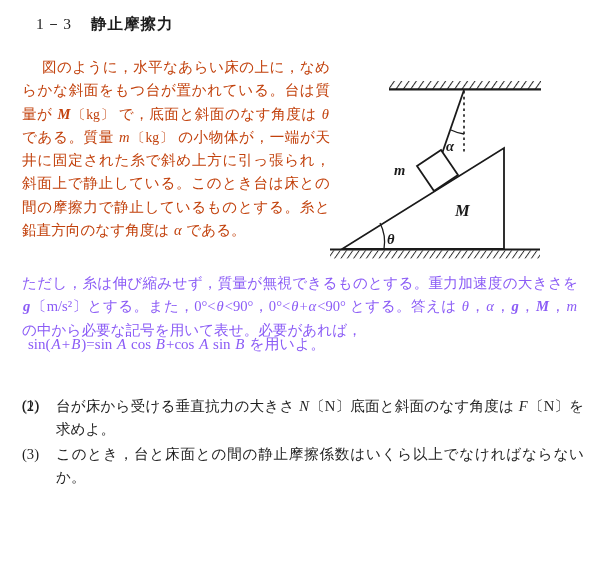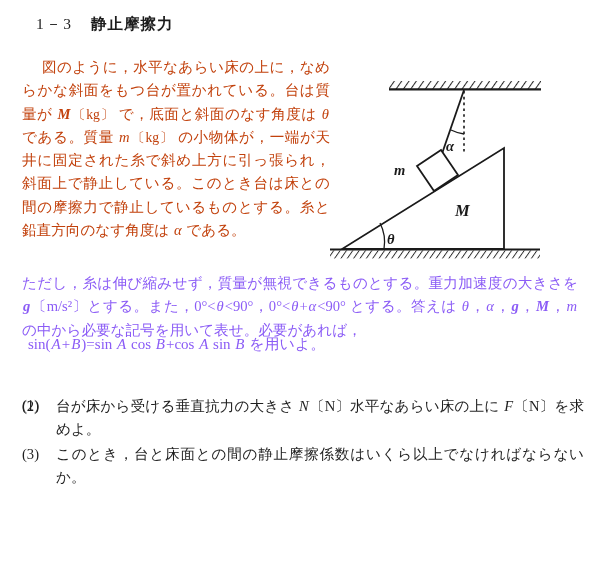--- a/index.html
+++ b/index.html
@@ -204,21 +204,21 @@
   <div class="formula-line">
     <span><span class="mup">sin</span><span>(</span><span class="mi">A</span><span>+</span><span class="mi">B</span><span>)</span><span>=</span><span class="mup">sin</span><span> </span><span class="mi">A</span><span> </span><span class="mup">cos</span><span> </span><span class="mi">B</span><span>+</span><span class="mup">cos</span><span> </span><span class="mi">A</span><span> </span><span class="mup">sin</span><span> </span><span class="mi">B</span><span> </span><span>を</span><span>用</span><span>い</span><span>よ</span><span>。</span></span>
   </div>
 
   <div class="qlist">
     <div class="qitem">
       <span class="qnum">(1)</span>
     </div>
     <div class="qitem">
       <span class="qnum">(2)</span>
-      <span id="q2"><span>台が床から受ける垂直抗力の大きさ </span><span class="mi">N</span><span>〔N〕水平なあらい床の上に </span><span class="mi">F</span><span>〔N〕を求めよ。</span></span>
+      <span id="q2"><span>台が床から受ける垂直抗力の大きさ </span><span class="mi">N</span><span>〔N〕底面と斜面のなす角度は </span><span class="mi">F</span><span>〔N〕を求めよ。</span></span>
     </div>
     <div class="qitem">
       <span class="qnum">(3)</span>
       <span id="q3"><span>このとき，台と床面との間の静止摩擦係数はいくら以上でなければならないか。</span></span>
     </div>
   </div>
 
 </div>
 
 </body></html>

